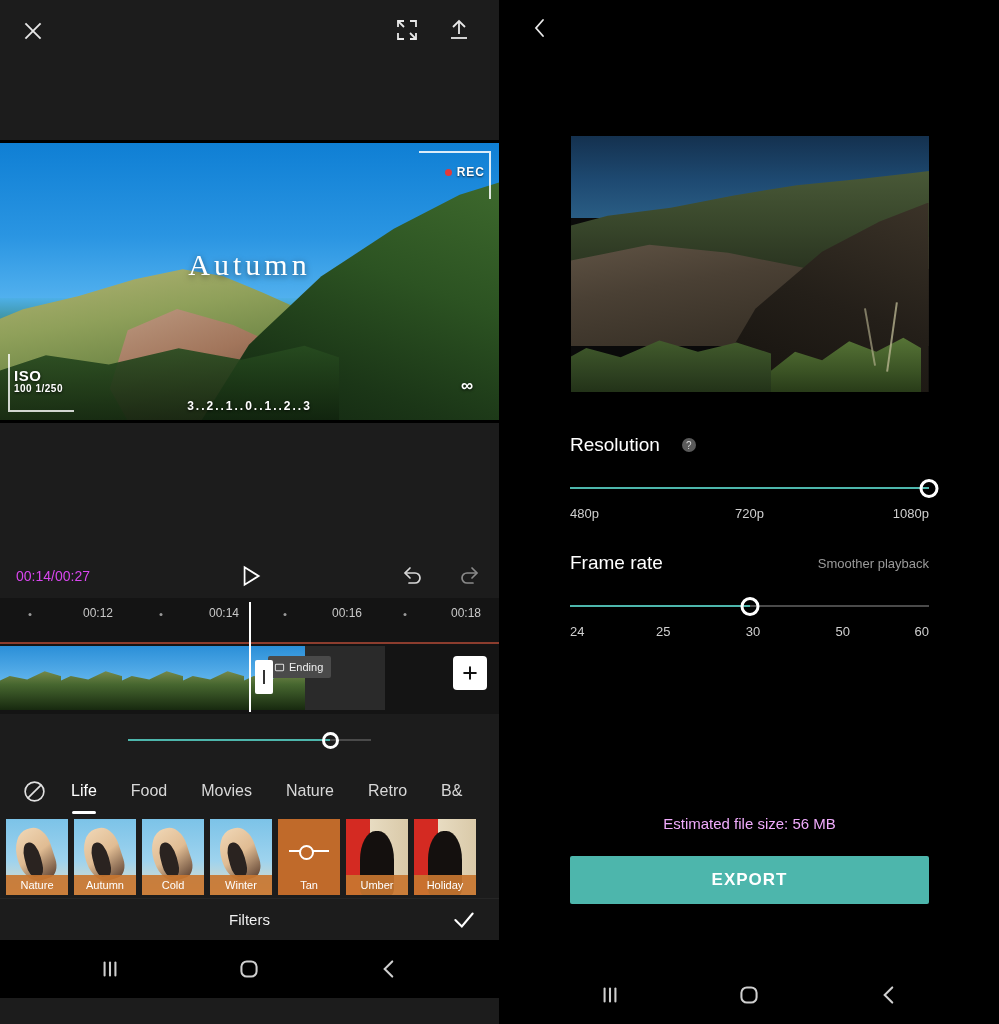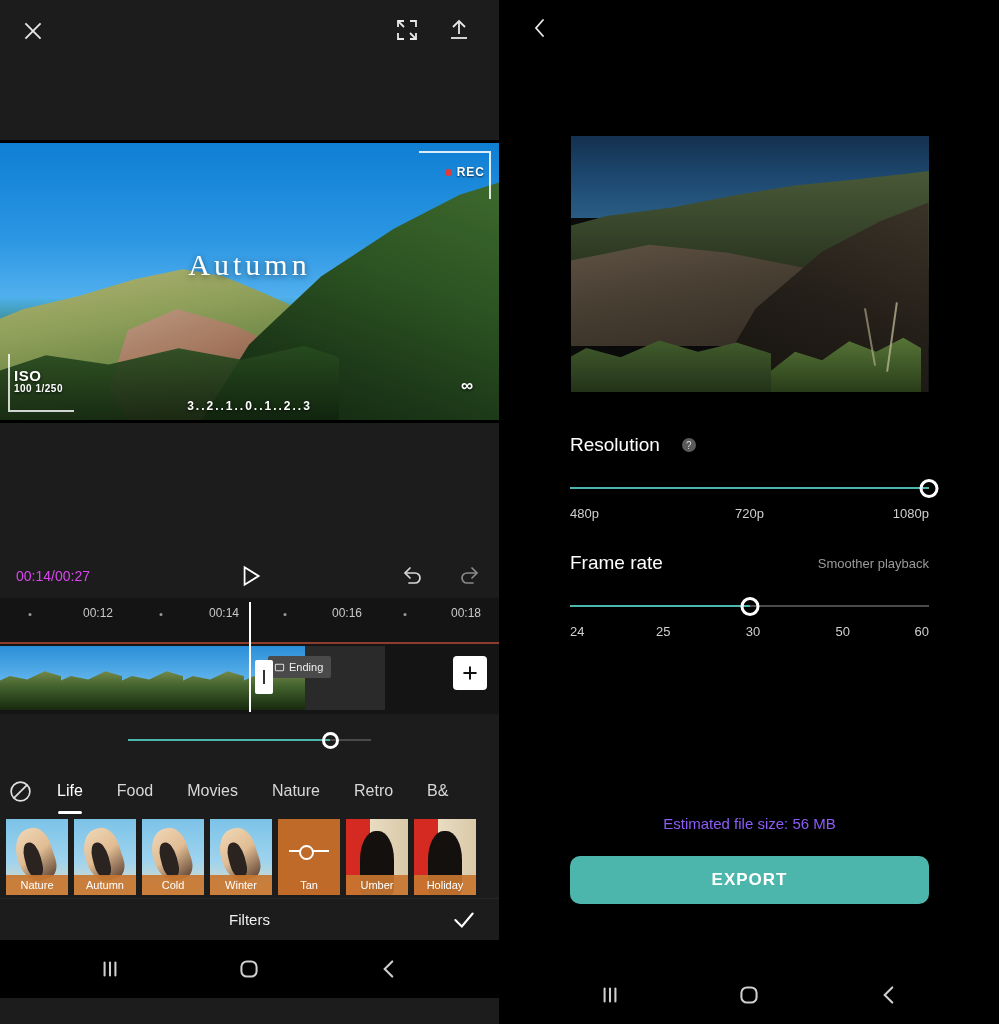--- a/index.html
+++ b/index.html
@@ -155,21 +155,21 @@
   .sl-track { position:absolute; left: 128px; right: 128px; top: 25px; height: 2px; background: #4a4a4a; }
   .sl-fill { position:absolute; left:0; top:0; height:100%; background:#4db6ac; }
   .sl-knob {
     position:absolute; top: 18px; width: 17px; height: 17px; border-radius:50%;
     background: transparent; border: 3px solid #fff; cursor:pointer;
   }
 
   
   .l-tabs {
     height: 50px; background: #1c1c1c; display:flex; align-items:center;
-    position: relative; gap: 0px;
+    position: relative; padding-left: 14px; gap: 0px;
   }
   .noicon { width: 40px; display:flex; align-items:center; justify-content:center; cursor:pointer; }
   .tab {
     color: #d8d8d8; font-size: 16px; padding: 0 17px; position: relative;
     cursor: pointer; white-space: nowrap;
   }
   .tab.active { color: #fff; }
   .tab.active::after {
     content: ""; position: absolute; left: 50%; transform: translateX(-50%);
     bottom: -14px; width: 24px; height: 3px; background: #fff; border-radius: 2px;
@@ -280,27 +280,27 @@
     border: 3px solid #fff; background: transparent; cursor: pointer;
     transform: translateX(-50%);
   }
   .r-ticks { position: relative; height: 20px; margin-top: 2px; }
   .r-tick { position:absolute; color:#cfcfcf; font-size: 13px; transform: translateX(-50%); }
   .r-tick.first { transform: none; left: 0 !important; }
   .r-tick.last { transform: none; right: 0; left: auto !important; margin-left: 16px; }
 
   .r-filesize {
     position: absolute; left: 0; right: 0; top: 815px; text-align: center;
-    color: #8b5cf6; font-size: 15px;
+    color: #f0abfc; font-size: 15px;
   }
   .export-btn {
     position: absolute; left: 70px; right: 70px; top: 856px; height: 48px;
     background: #4db6ac; color: #fff; font-size: 17px; letter-spacing: 1px;
     font-weight: 700; display:flex; align-items:center; justify-content:center;
-    border-radius: 10px; cursor: pointer;
+    border-radius: 2px; cursor: pointer;
   }
   .r-nav-anchor { position: absolute; left:0; right:0; bottom: 0; }
 </style>
 </head>
 <body>
 
 <div class="screens">
 
   <div class="panel panel-left">
 

